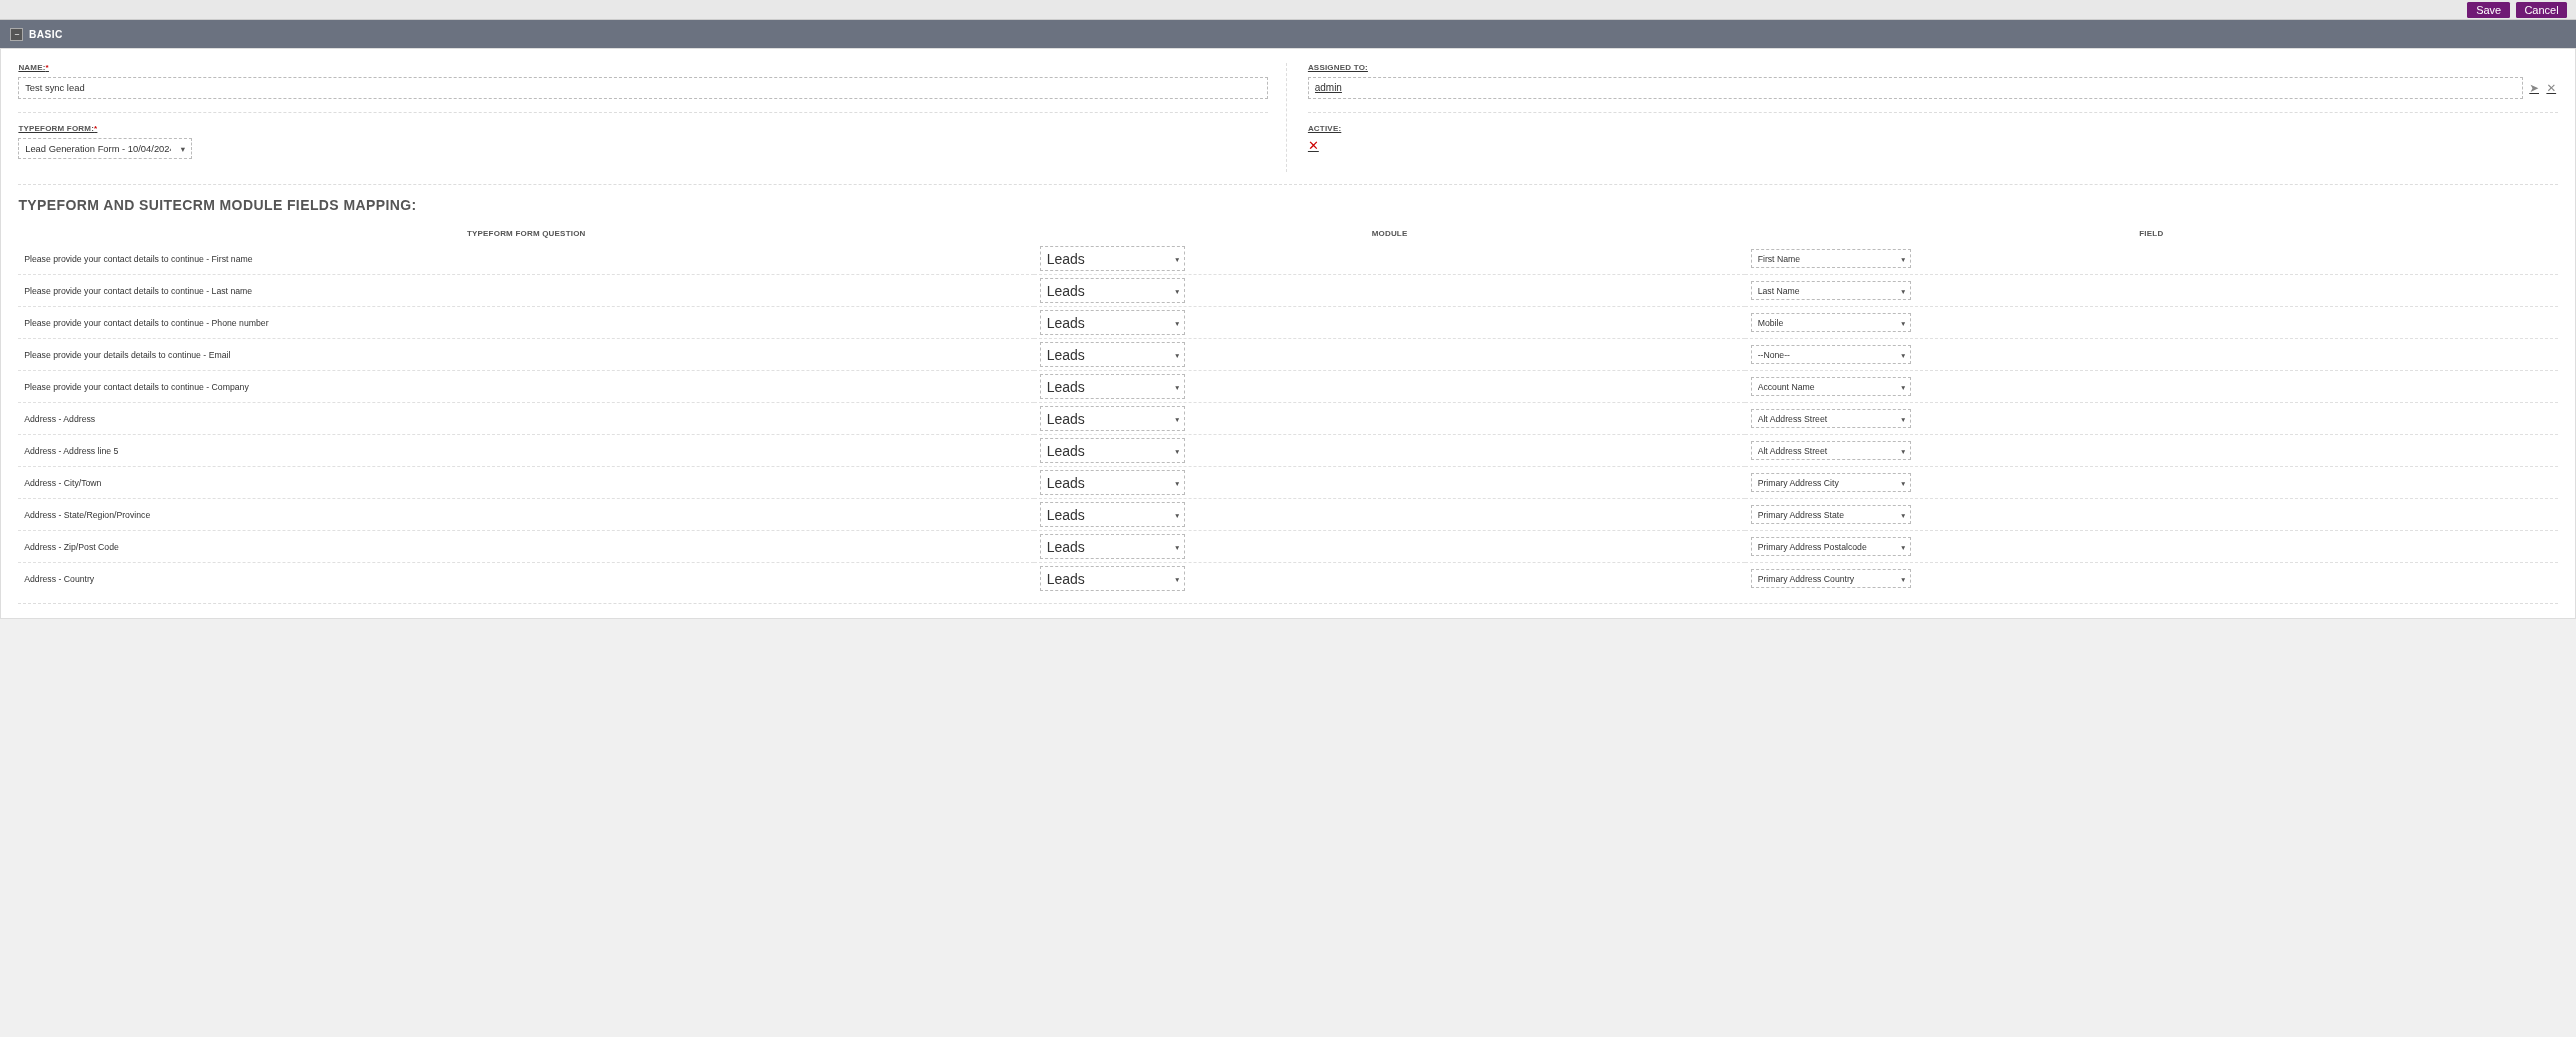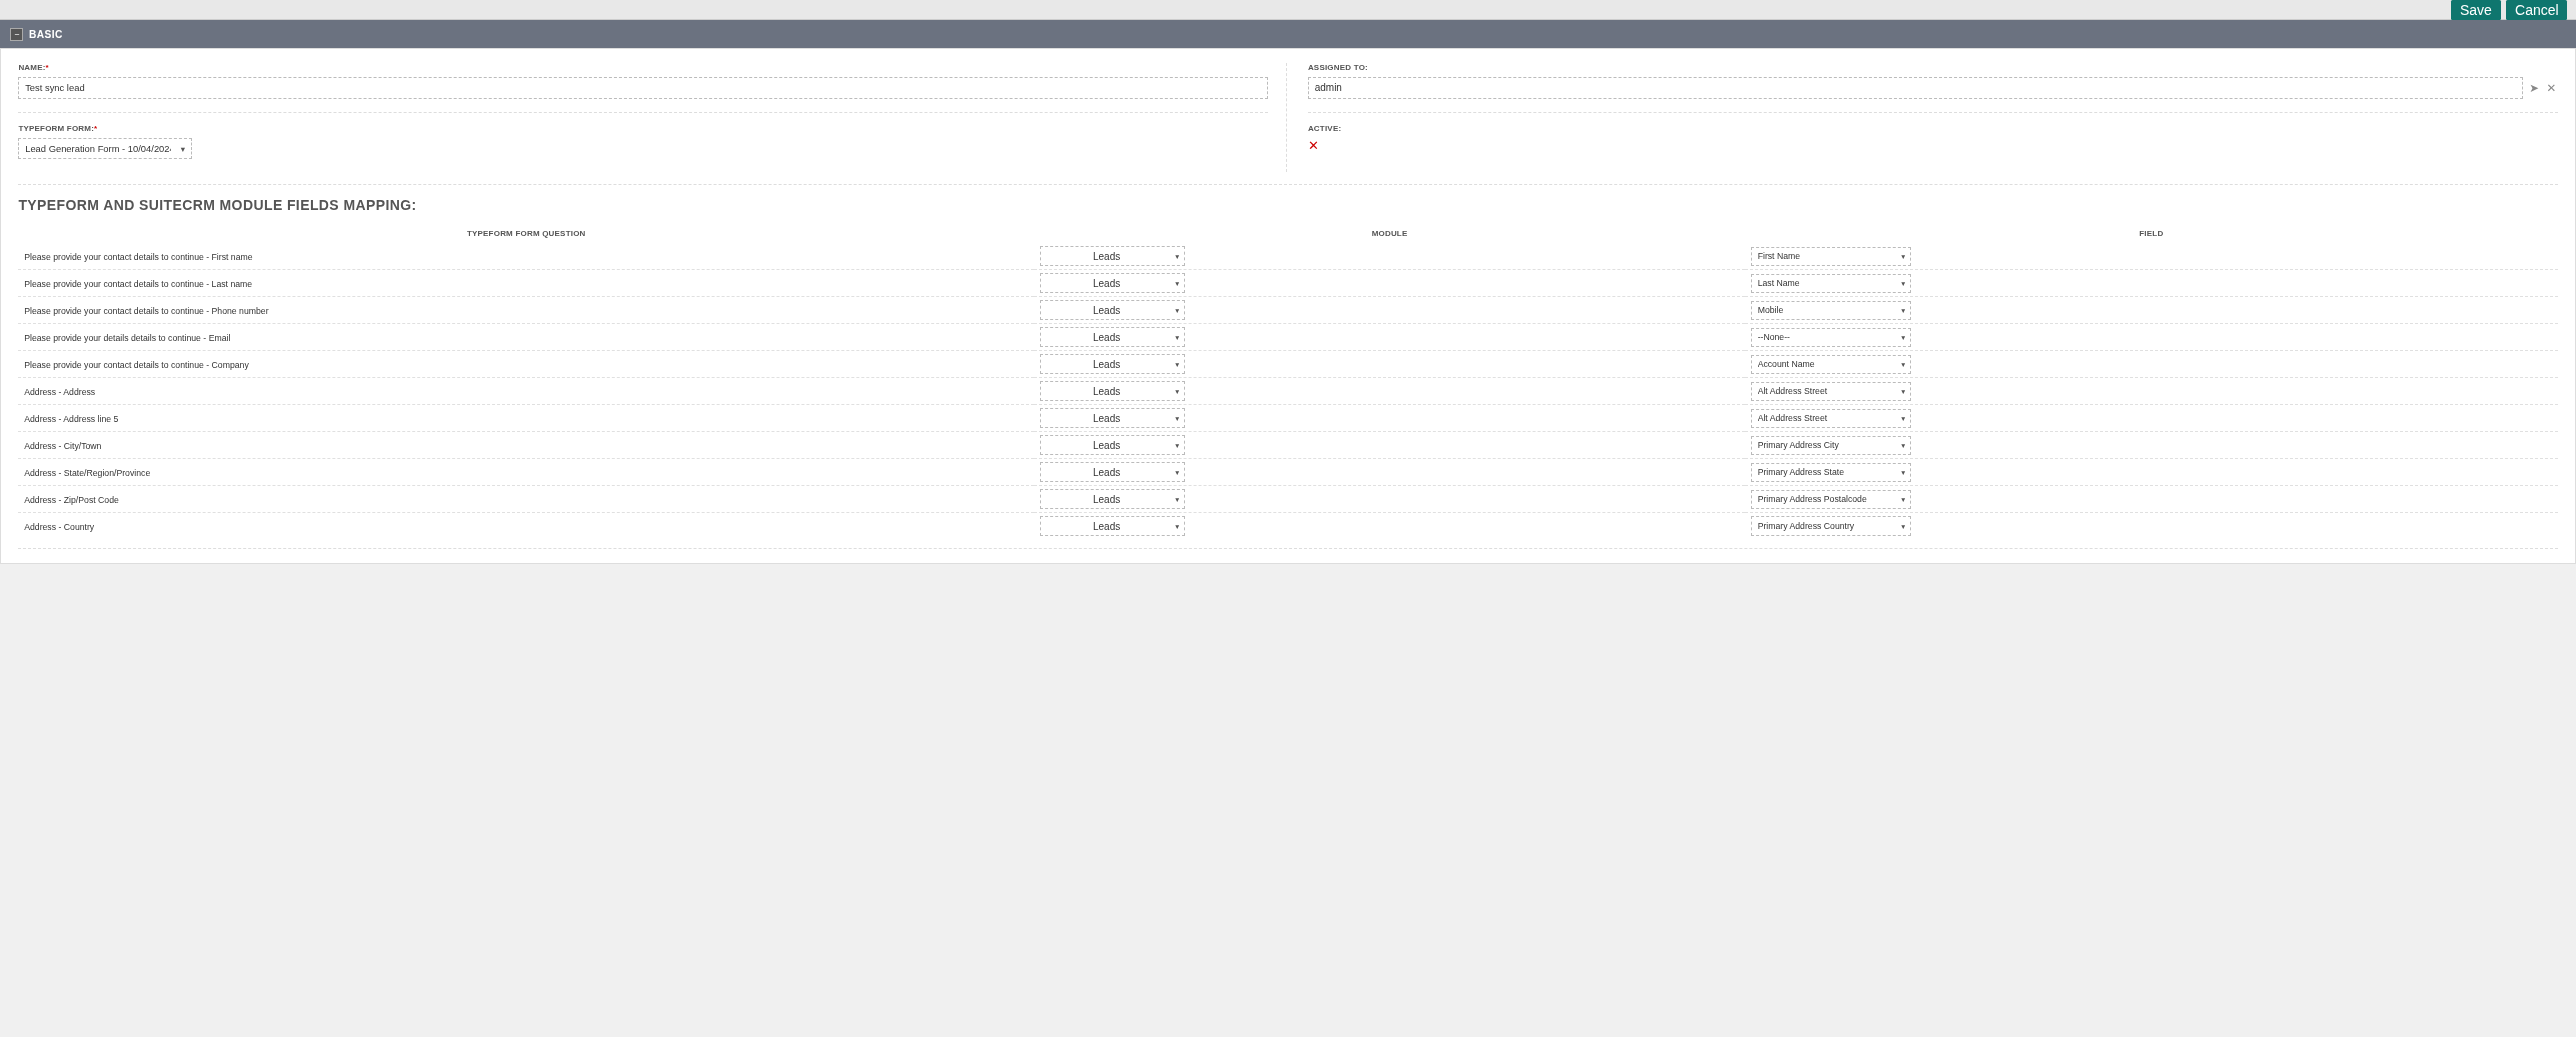--- a/index.html
+++ b/index.html
@@ -15,25 +15,25 @@
       height: 20.4px;
       display: flex;
       justify-content: flex-end;
       align-items: center;
       padding: 0 8.7px;
       gap: 5.8px;
       border-bottom: 0.7px solid #ccc;
     }
 
     .top-bar-btn {
-      background: #0f766e;
+      background: #701a75;
       color: #fff;
       border: none;
       padding: 2.2px 8.7px;
-      font-size: 14px;
+      font-size: 11px;
       cursor: pointer;
       border-radius: 1.5px;
     }
 
     .section-header {
       background: #6b7280;
       color: #fff;
       padding: 7.3px 10.2px;
       display: flex;
       align-items: center;
@@ -59,20 +59,21 @@
 
     .form-body {
       background: #fff;
       padding: 14.5px 17.4px;
       border: 0.7px solid #ddd;
     }
 
     .form-row-top {
       display: flex;
       gap: 4px;
+      text-decoration: underline;
     }
 
     .form-col-left {
       flex: 1;
       padding-right: 17.4px;
       border-right: 0.7px dashed #ddd;
     }
 
     .form-col-right {
       flex: 1;
@@ -216,26 +217,25 @@
       display: inline-block;
       width: 145px;
     }
 
     .module-select select {
       width: 100%;
       appearance: none;
       -webkit-appearance: none;
       border: 0.7px dashed #bbb;
       padding: 3.6px 17.4px 3.6px 5.8px;
-      font-size: 10px;
+      font-size: 14px;
       color: #333;
       background: #fff;
       cursor: pointer;
       outline: none;
-      text-align: center;
     }
 
     .module-select .select-arrow {
       right: 4.4px;
       font-size: 6.5px;
     }
 
     .field-select {
       position: relative;
       display: inline-block;

